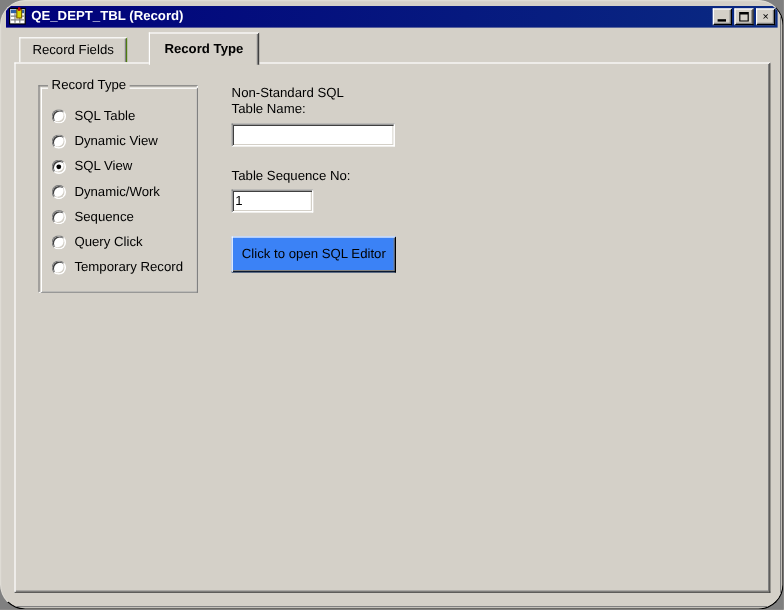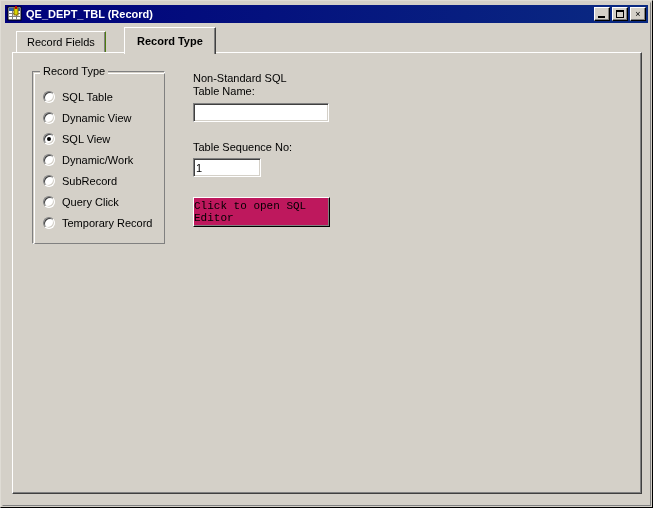--- a/index.html
+++ b/index.html
@@ -17,20 +17,21 @@
     position: relative;
     width: 653px;
     height: 508px;
     box-sizing: border-box;
     background: #d4d0c8;
     border-top: 1px solid #dfdcd5;
     border-left: 1px solid #dfdcd5;
     border-right: 1px solid #000000;
     border-bottom: 1px solid #000000;
     overflow: hidden;
+    border-radius: 21px;
   }
   #window-inner {
     position: absolute;
     left: 1px; top: 1px;
     width: 649px;
     height: 504px;
     box-sizing: border-box;
     background: #d4d0c8;
     border-top: 1px solid #d4d0c8;
     border-left: 1px solid #d4d0c8;
@@ -293,28 +294,28 @@
   }
   #build-seq-input {
     width: 68px;
     height: 19px;
     margin-top: 4px;
   }
   .spacer-20 { height: 19px; }
 
   .push-button {
     box-sizing: border-box;
-    background: #be185d;
+    background: #3b82f6;
     border-top: 1px solid #ffffff;
     border-left: 1px solid #ffffff;
     border-right: 1px solid #000000;
     border-bottom: 1px solid #000000;
     box-shadow: inset -1px -1px 0 #808080;
     font-size: 11px;
-    font-family: Liberation Mono, monospace;
+    font-family: Liberation Sans, sans-serif;
     color: #000;
     width: 137px;
     height: 30px;
     margin-top: 20px;
     cursor: default;
     display: flex;
     align-items: center;
     justify-content: center;
   }
 </style>
@@ -378,21 +379,21 @@
           <div class="radio-row">
             <span class="radio-mark checked"></span>
             <span class="radio-label">SQL View</span>
           </div>
           <div class="radio-row">
             <span class="radio-mark"></span>
             <span class="radio-label">Dynamic/Work</span>
           </div>
           <div class="radio-row">
             <span class="radio-mark"></span>
-            <span class="radio-label">SubRecord</span>
+            <span class="radio-label">Sequence</span>
           </div>
           <div class="radio-row">
             <span class="radio-mark"></span>
             <span class="radio-label">Query Click</span>
           </div>
           <div class="radio-row">
             <span class="radio-mark"></span>
             <span class="radio-label">Temporary Record</span>
           </div>
         </div>

